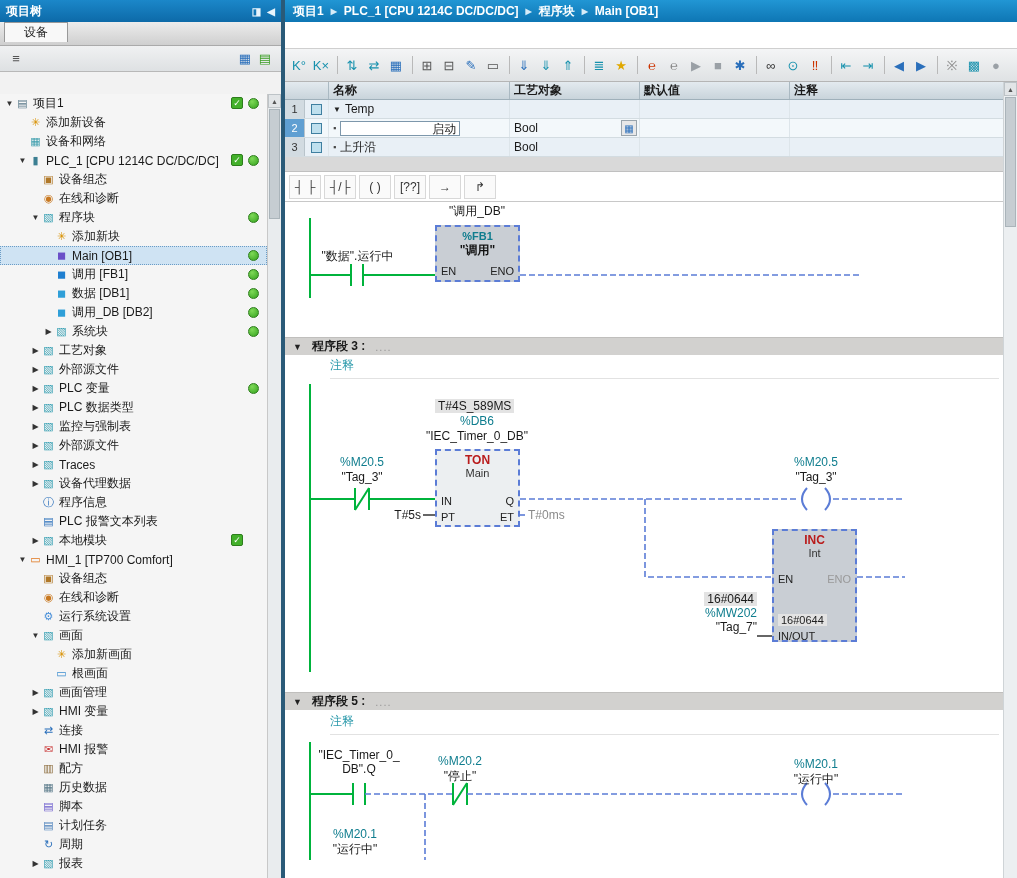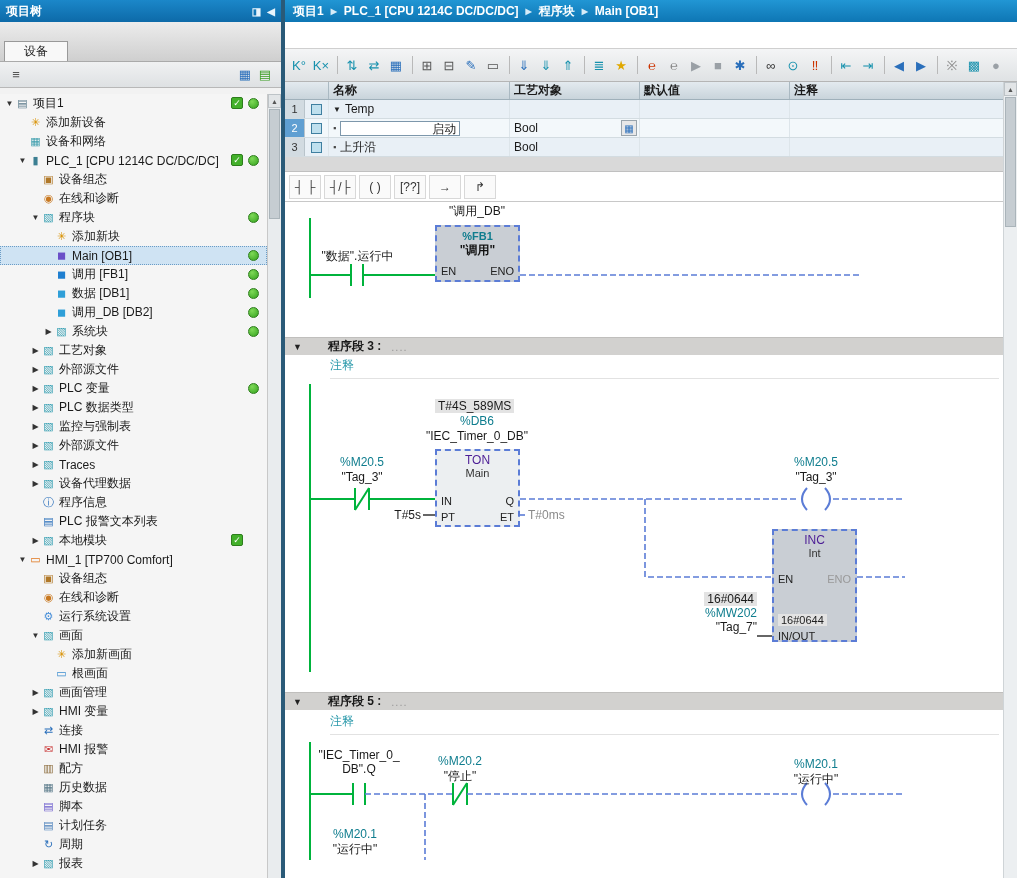--- a/index.html
+++ b/index.html
@@ -5,21 +5,21 @@
   * { box-sizing: border-box; }
   body { margin:0; font-family:"Liberation Sans", sans-serif; font-size:12px; color:#1a1a1a; }
   .app { position:relative; width:1017px; height:878px; background:#fff; overflow:hidden; }
 
   
   .left-panel { position:absolute; left:0; top:0; width:281px; height:878px; background:#f2f2f2; }
   .panel-title { height:22px; background:linear-gradient(#1b87c9,#0d6aa8); color:#fff; font-weight:bold;
                  display:flex; align-items:center; justify-content:space-between; padding:0 6px; }
   .title-icons { display:flex; gap:6px; }
   .ticon { font-size:10px; color:#e8f4fc; cursor:default; }
-  .tab-row { height:40px; background:linear-gradient(#ececec,#cfcfcf); display:flex; align-items:flex-end; padding-left:4px; border-bottom:1px solid #aaa; }
+  .tab-row { height:24px; background:linear-gradient(#ececec,#cfcfcf); display:flex; padding-left:4px; border-bottom:1px solid #aaa; }
   .tab { width:64px; height:20px; background:#f8f8f8; border:1px solid #999; border-bottom:none; text-align:center; line-height:19px; }
   .tree-toolbar { height:26px; background:linear-gradient(#f0f1f2,#dee1e3); border-bottom:1px solid #b8b8b8;
                   display:flex; align-items:center; padding:0 6px; }
   .tree-toolbar .spacer { flex:1; }
   .stic { width:20px; height:20px; display:flex; align-items:center; justify-content:center; font-size:13px; }
   .tree { position:absolute; left:0; top:94px; width:267px; bottom:0; background:#f5f5f5; overflow:hidden; }
   .trow { height:19px; display:flex; align-items:center; position:relative; white-space:nowrap; }
   .trow.sel { background:#cfe3f3; outline:1px dotted #6a9cc6; outline-offset:-1px; }
   .tex { width:11px; flex:none; font-size:8px; color:#333; text-align:center; }
   .tic { width:15px; flex:none; font-size:11px; line-height:1; text-align:center; margin-right:3px; }
@@ -76,29 +76,29 @@
   
   .canvas { position:relative; width:718px; height:658px; background:#fff; overflow:hidden; }
   .lbl { position:absolute; font-size:12px; text-align:center; line-height:14px; white-space:nowrap; color:#1a1a1a; }
   .op  { color:#0f7d8e; }
   .grayt { color:#8a8a8a; }
   .hl { background:#e3e3e3; padding:0 3px; display:inline-block; }
   .blk { position:absolute; border:2px dashed #5b7cd6; background:#c9ced4; font-size:11px; }
   .blk.light { background:#eceff1; }
   .btype { text-align:center; font-weight:bold; font-size:11px; color:#0f7d8e; margin-top:3px; }
   .bname { text-align:center; font-weight:bold; font-size:12px; color:#111; }
-  .btitle { text-align:center; font-weight:normal; font-size:12px; color:#4c1d95; margin-top:2px; }
+  .btitle { text-align:center; font-weight:bold; font-size:12px; color:#b91c1c; margin-top:2px; }
   .bsub { text-align:center; font-size:11px; color:#333; }
   .pin { position:absolute; font-size:11px; color:#222; }
   .pl { left:4px; } .pr { right:4px; }
   .pin.grayt { color:#999; }
   .nethdr { position:absolute; left:0; right:0; height:18px; background:#d2d1cf; border-top:1px solid #c0bfbd;
             display:flex; align-items:center; padding-left:8px; gap:10px; }
   .ntri { font-size:9px; color:#222; }
-  .ntitle { font-weight:bold;margin-left:16px; }
+  .ntitle { font-weight:bold; }
   .ndots { color:#999; letter-spacing:1px; font-size:11px; }
   .cmt { color:#2e9bac; text-align:left; }
   .cline { position:absolute; height:1px; background:#e2e2e2; }
   .opstack { position:absolute; text-align:right; line-height:14px; font-size:12px; }
 
   .main-scroll { position:absolute; right:0; top:82px; width:14px; bottom:0; background:#eceff1; border-left:1px solid #cfd4d7; }
 </style>
 </head>
 <body>
 

